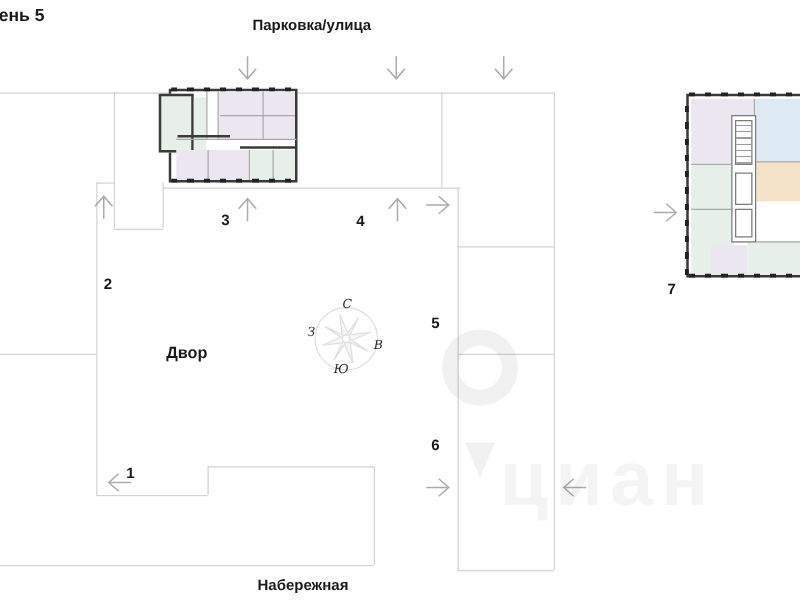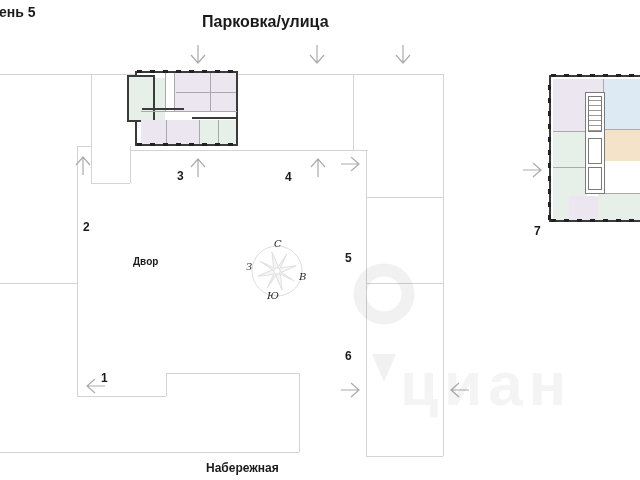--- a/index.html
+++ b/index.html
@@ -29,23 +29,23 @@
     position:absolute;font-weight:700;font-size:62px;letter-spacing:6px;
     color:rgba(40,40,40,0.05);user-select:none;
   }
 </style>
 </head>
 <body>
 
 <div class="stage">
 
   <div class="lbl" style="left:-1px;top:4px;font-size:14px;">ень 5</div>
-  <div class="lbl" style="left:202px;top:13px;font-size:16px;">Парковка/улица</div>
+  <div class="lbl" style="left:202px;top:13px;font-size:12px;">Парковка/улица</div>
   <div class="lbl" style="left:206px;top:461px;font-size:12px;">Набережная</div>
-  <div class="lbl" style="left:133px;top:256px;font-size:10px;">Двор</div>
+  <div class="lbl" style="left:133px;top:274px;font-size:13px;">Двор</div>
 
   <div class="num" style="left:101px;top:371px;">1</div>
   <div class="num" style="left:83px;top:220px;">2</div>
   <div class="num" style="left:177px;top:169px;">3</div>
   <div class="num" style="left:285px;top:170px;">4</div>
   <div class="num" style="left:345px;top:251px;">5</div>
   <div class="num" style="left:345px;top:349px;">6</div>
   <div class="num" style="left:534px;top:224px;">7</div>
 
   <div class="hline" style="left:0;top:74px;width:443px;"></div>

